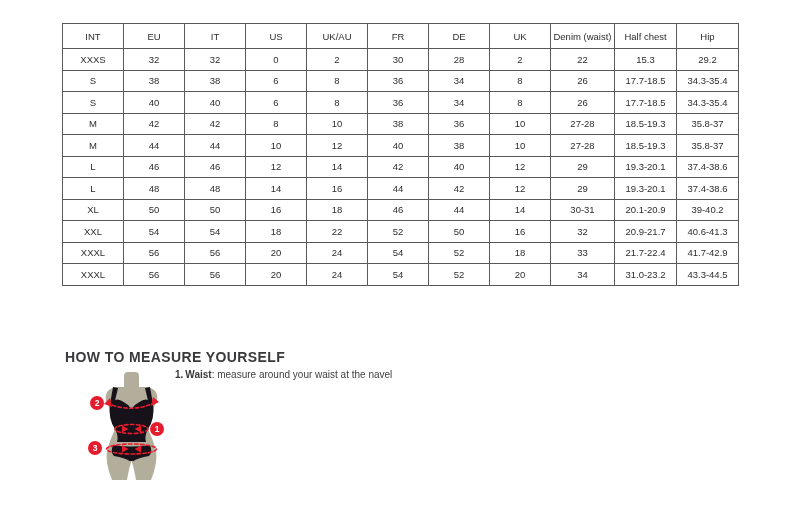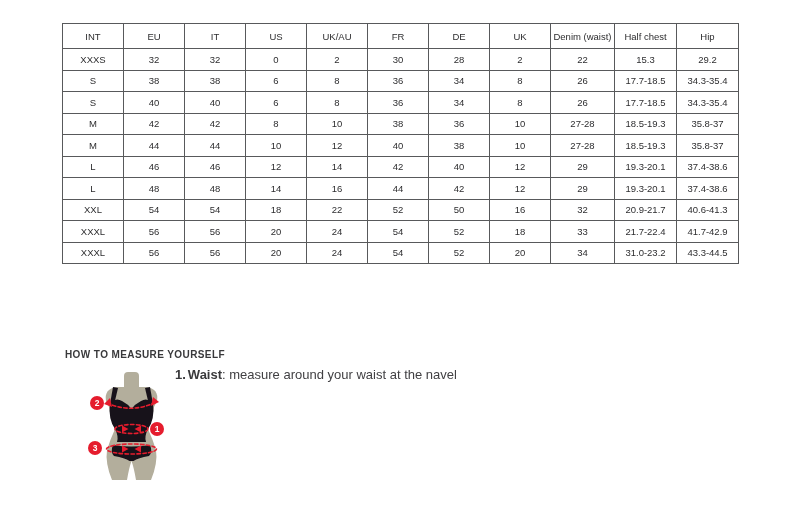--- a/index.html
+++ b/index.html
@@ -40,21 +40,21 @@
     position: absolute;
     left: 65px;
     top: 345px;
     width: 660px;
     height: 165px;
   }
   .measure-title {
     position: absolute;
     left: 0;
     top: 4px;
-    font-size: 10px;
+    font-size: 14px;
     font-weight: 700;
     letter-spacing: 0.4px;
     color: #39393b;
   }
   .figure {
     position: absolute;
     left: 14px;
     top: 22px;
     width: 112px;
     height: 138px;
@@ -76,21 +76,21 @@
   .badge-waist      { left: 71px; top: 55px; }
   .badge-hips       { left:  9px; top: 74px; }
 
   .steps {
     position: absolute;
     left: 110px;
     top: 24px;
     list-style: none;
   }
   .steps li {
-    font-size: 13px;
+    font-size: 10px;
     color: #414043;
     line-height: 12px;
     margin-bottom: 8.5px;
     white-space: nowrap;
   }
   .steps .step-num,
   .steps .step-label { font-weight: 700; color: #3a3a3c; }
   .steps .step-num { margin-right: 2px; }
 </style>
 </head>
@@ -212,20 +212,33 @@
           <td>14</td>
           <td>16</td>
           <td>44</td>
           <td>42</td>
           <td>12</td>
           <td>29</td>
           <td>19.3-20.1</td>
           <td>37.4-38.6</td>
         </tr>
         <tr>
+          <td>XL</td>
+          <td>50</td>
+          <td>50</td>
+          <td>16</td>
+          <td>18</td>
+          <td>46</td>
+          <td>44</td>
+          <td>14</td>
+          <td>30-31</td>
+          <td>20.1-20.9</td>
+          <td>39-40.2</td>
+        </tr>
+        <tr>
           <td>XXL</td>
           <td>54</td>
           <td>54</td>
           <td>18</td>
           <td>22</td>
           <td>52</td>
           <td>50</td>
           <td>16</td>
           <td>32</td>
           <td>20.9-21.7</td>

